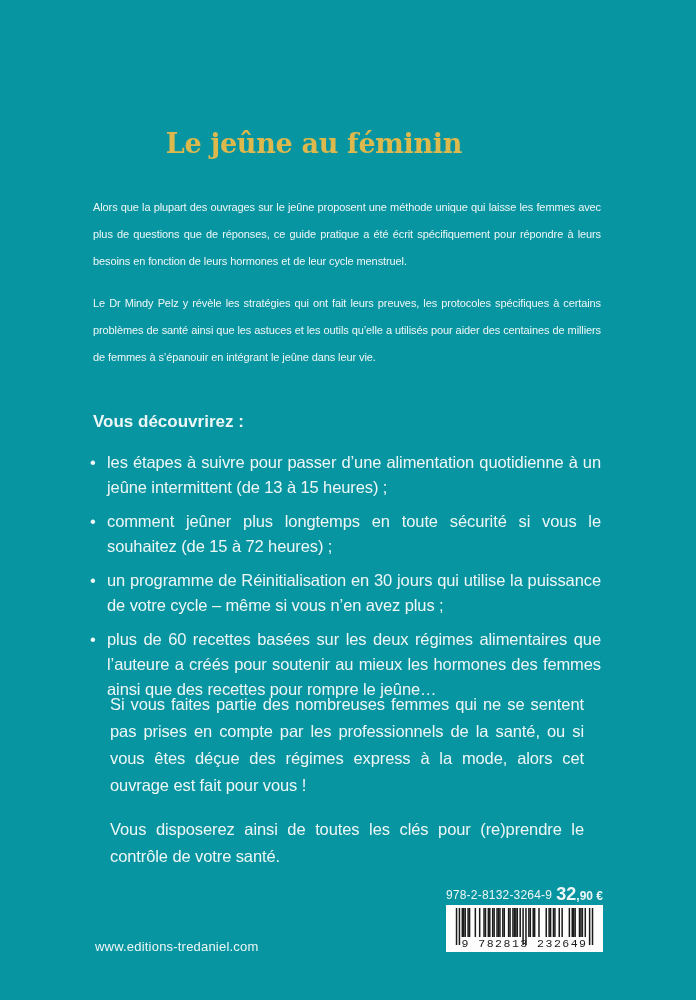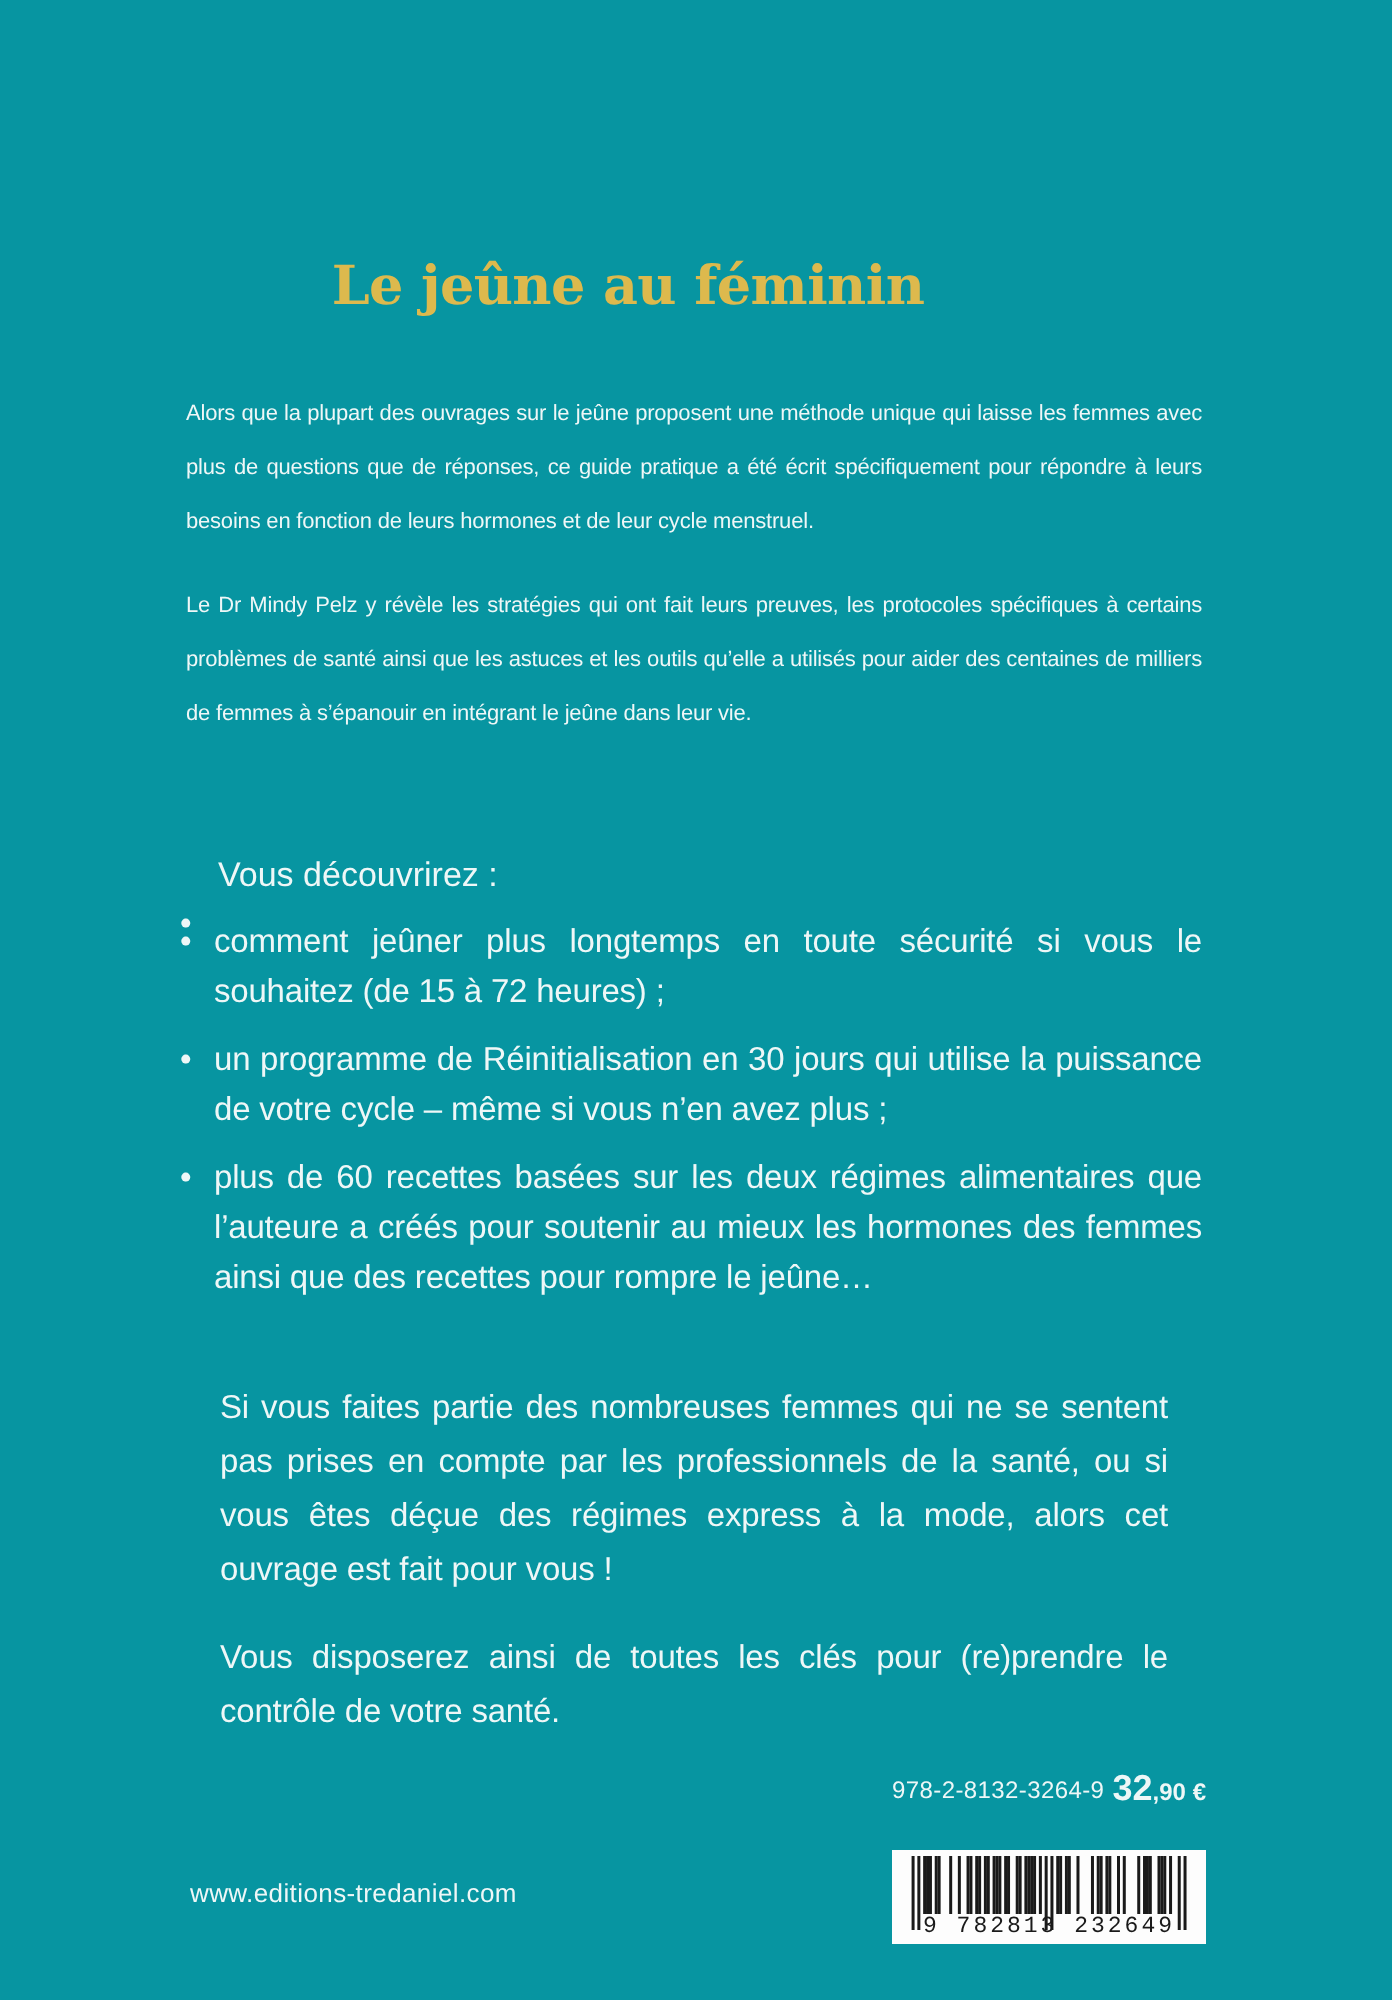--- a/index.html
+++ b/index.html
@@ -25,21 +25,21 @@
     position:absolute;left:93px;width:508px;
     font-size:11px;line-height:27px;
     letter-spacing:-0.1px;
     text-align:justify;
     margin:0;
   }
   .p1{top:194px;}
   .p2{top:290px;}
   .discover-heading{
     position:absolute;left:93px;top:412px;
-    font-size:17px;font-weight:normal;margin:16px;
+    font-size:17px;font-weight:bold;margin:0;
     letter-spacing:0;
   }
   .discover-list{
     position:absolute;left:93px;top:450px;width:508px;
     margin:0;padding:0;list-style:none;
     font-size:16.5px;line-height:25px;
     letter-spacing:-0.1px;
     text-align:justify;
   }
   .discover-list li{
@@ -66,21 +66,20 @@
     position:absolute;left:446px;top:884px;width:157px;
     display:flex;justify-content:space-between;align-items:center;
   }
   .isbn-number{font-size:12px;letter-spacing:0.2px;white-space:nowrap;}
   .price{font-weight:bold;white-space:nowrap;}
   .price .big{font-size:18px;}
   .price .small{font-size:12px;}
   .barcode-panel{
     position:absolute;left:446px;top:905px;width:157px;height:47px;
     background:#fdfdfd;
-    margin-top:20px;
   }
   .barcode-svg{position:absolute;left:4px;top:3px;}
   .barcode-digits{
     position:absolute;left:0;bottom:2px;width:157px;
     text-align:center;
     color:#1a1a1a;
     font-family:"Liberation Mono", monospace;
     font-size:11.5px;
     letter-spacing:1.5px;
     white-space:nowrap;
@@ -94,20 +93,21 @@
   <h1 class="title">Le jeûne au féminin</h1>
 
   <p class="body-text p1">Alors que la plupart des ouvrages sur le jeûne proposent une méthode unique qui laisse les femmes avec plus de questions que de réponses, ce guide pratique a été écrit spécifiquement pour répondre à leurs besoins en fonction de leurs hormones et de leur cycle menstruel.</p>
   <p class="body-text p2">Le Dr Mindy Pelz y révèle les stratégies qui ont fait leurs preuves, les protocoles spécifiques à certains problèmes de santé ainsi que les astuces et les outils qu’elle a utilisés pour aider des centaines de milliers de femmes à s’épanouir en intégrant le jeûne dans leur vie.</p>
 
   <h2 class="discover-heading">Vous découvrirez :</h2>
 
   <ul class="discover-list">
     <li>
       <span class="bullet">•</span>
+      <span>les étapes à suivre pour passer d’une alimentation quotidienne à un jeûne intermittent (de 13 à 15 heures) ;</span>
     </li>
     <li>
       <span class="bullet">•</span>
       <span>comment jeûner plus longtemps en toute sécurité si vous le souhaitez (de 15 à 72 heures) ;</span>
     </li>
     <li>
       <span class="bullet">•</span>
       <span>un programme de Réinitialisation en 30 jours qui utilise la puissance de votre cycle – même si vous n’en avez plus ;</span>
     </li>
     <li>

